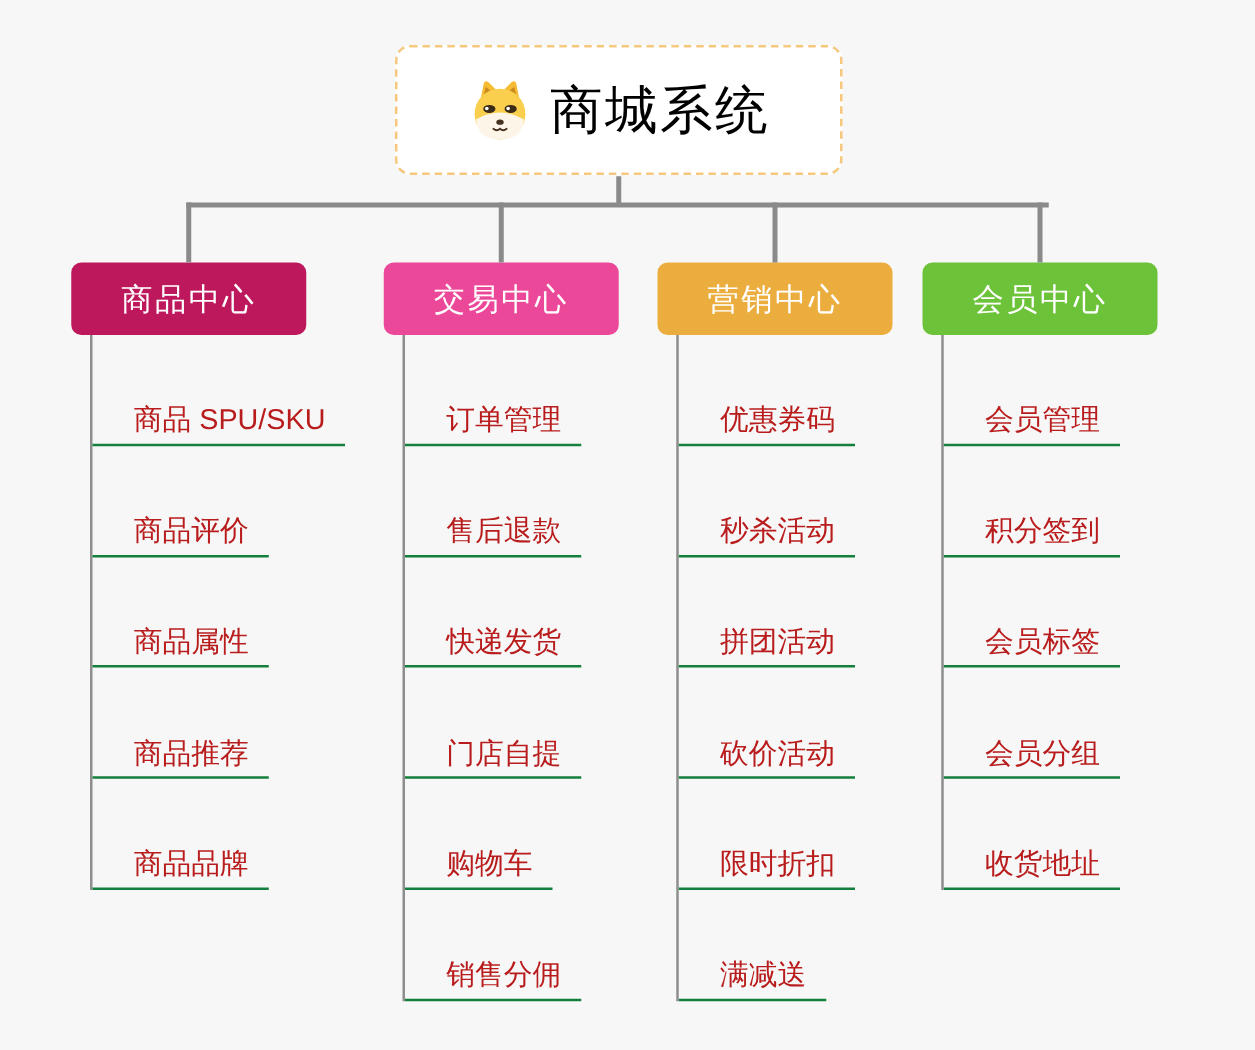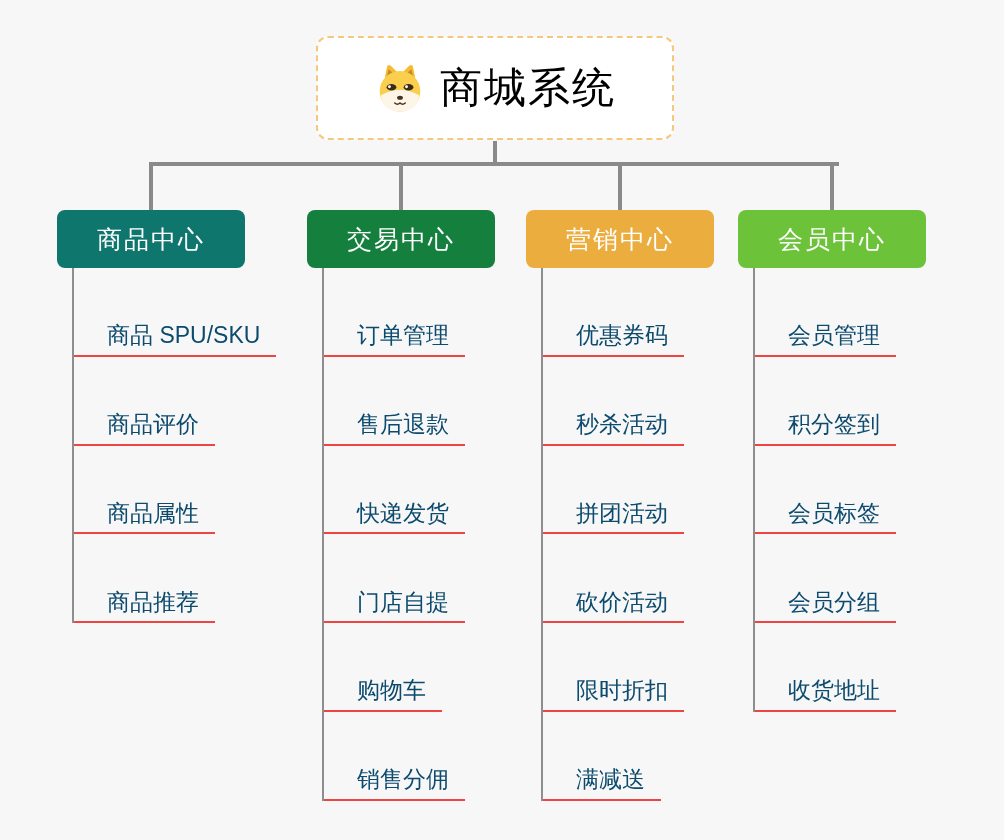--- a/index.html
+++ b/index.html
@@ -58,23 +58,23 @@
   .children {
     margin-left:15px;
     border-left:2px solid #8e8e8e;   
   }
   .leaf-row {
     height:88.8px;
     display:flex; align-items:flex-end;
   }
   .leaf {
     display:inline-block;
-    border-bottom:2px solid #ef4444; 
+    border-bottom:2px solid #15803d; 
     padding:0 16px 5px 33px;
-    font-size:23px; color:#0c4a6e;
+    font-size:23px; color:#b91c1c;
     white-space:nowrap; line-height:1.2;
   }
 </style>
 </head>
 <body>
 
 <div class="canvas">
 
   <div class="root-node" style="border-color: rgb(246, 200, 126);">
     <svg class="root-icon" viewBox="0 0 64 64" aria-hidden="true">
@@ -97,38 +97,41 @@
       <path d="M25.5 50.5 Q28.8 53.5 32 50.5 Q35.2 53.5 38.5 50.5" fill="none" stroke="#46321f" stroke-width="1.8" stroke-linecap="round"></path>
     </svg>
     <span class="root-title" style="color: #000000;">商城系统</span>
   </div>
 
   <div class="conn root-stem"></div>
   <div class="conn rail"></div>
 
   <div>
       <div class="branch">
-        <div class="branch-header" style="background: #0f766e;">商品中心</div>
+        <div class="branch-header" style="background: #be185d;">商品中心</div>
         <div class="children">
           <div class="leaf-row">
             <span class="leaf">商品 SPU/SKU</span>
           </div>
           <div class="leaf-row">
             <span class="leaf">商品评价</span>
           </div>
           <div class="leaf-row">
             <span class="leaf">商品属性</span>
           </div>
           <div class="leaf-row">
             <span class="leaf">商品推荐</span>
           </div>
+          <div class="leaf-row">
+            <span class="leaf">商品品牌</span>
+          </div>
         </div>
       </div>
       <div class="branch">
-        <div class="branch-header" style="background: #15803d;">交易中心</div>
+        <div class="branch-header" style="background: #ec4899;">交易中心</div>
         <div class="children">
           <div class="leaf-row">
             <span class="leaf">订单管理</span>
           </div>
           <div class="leaf-row">
             <span class="leaf">售后退款</span>
           </div>
           <div class="leaf-row">
             <span class="leaf">快递发货</span>
           </div>

